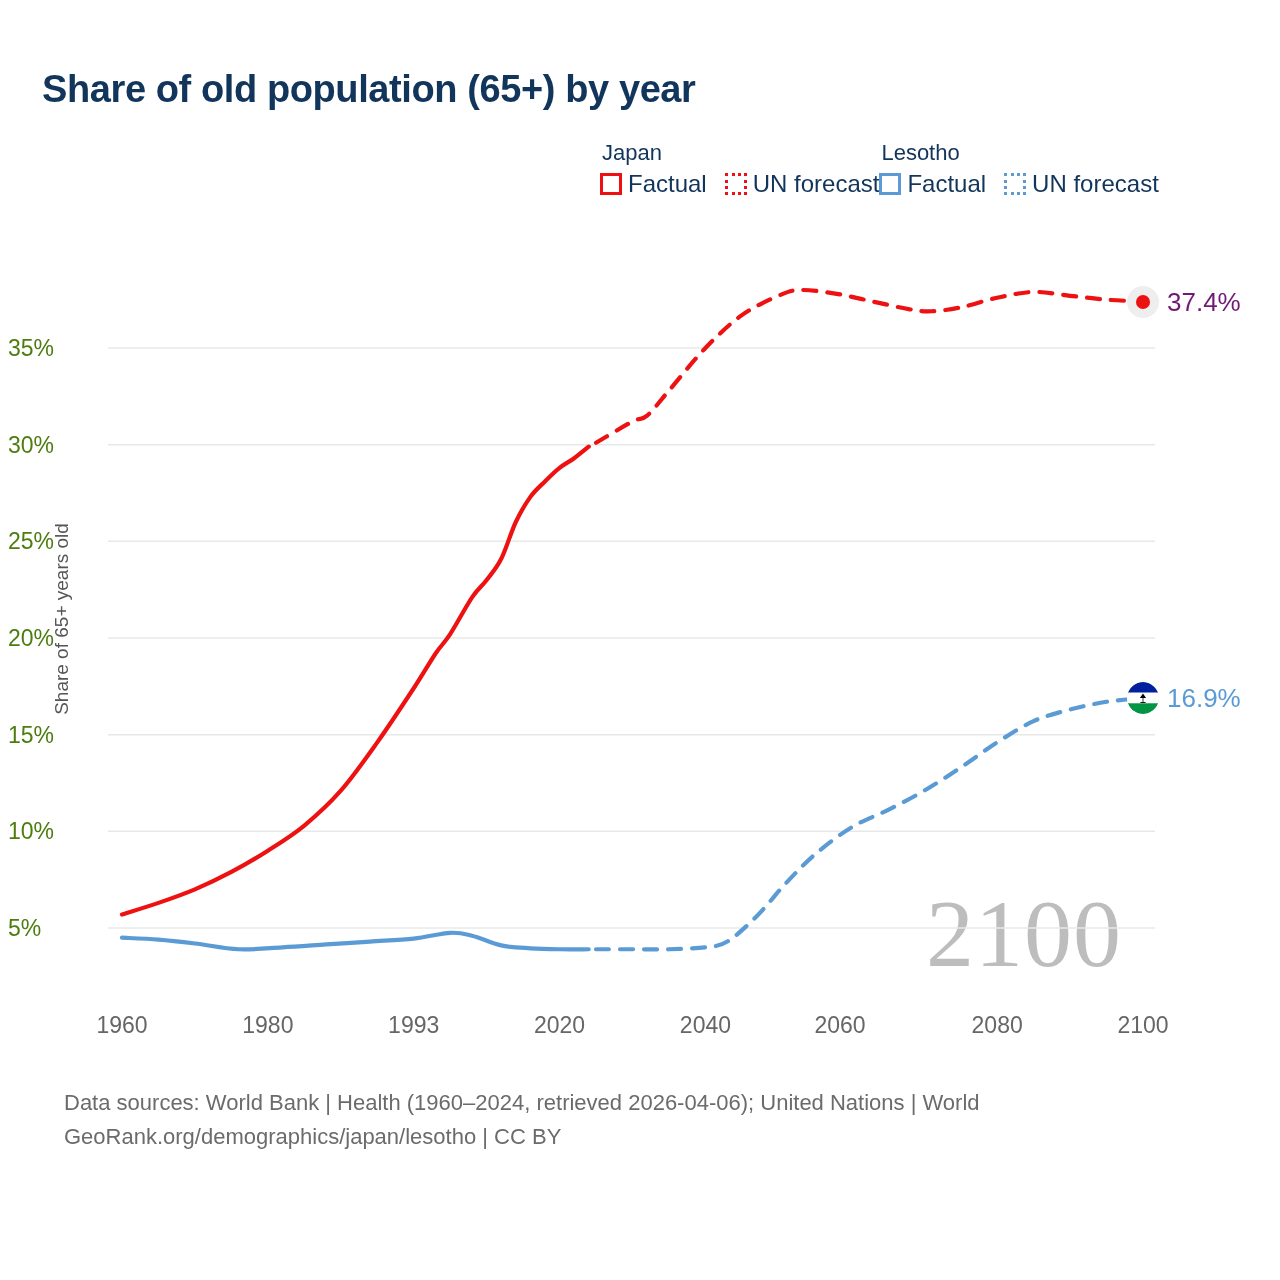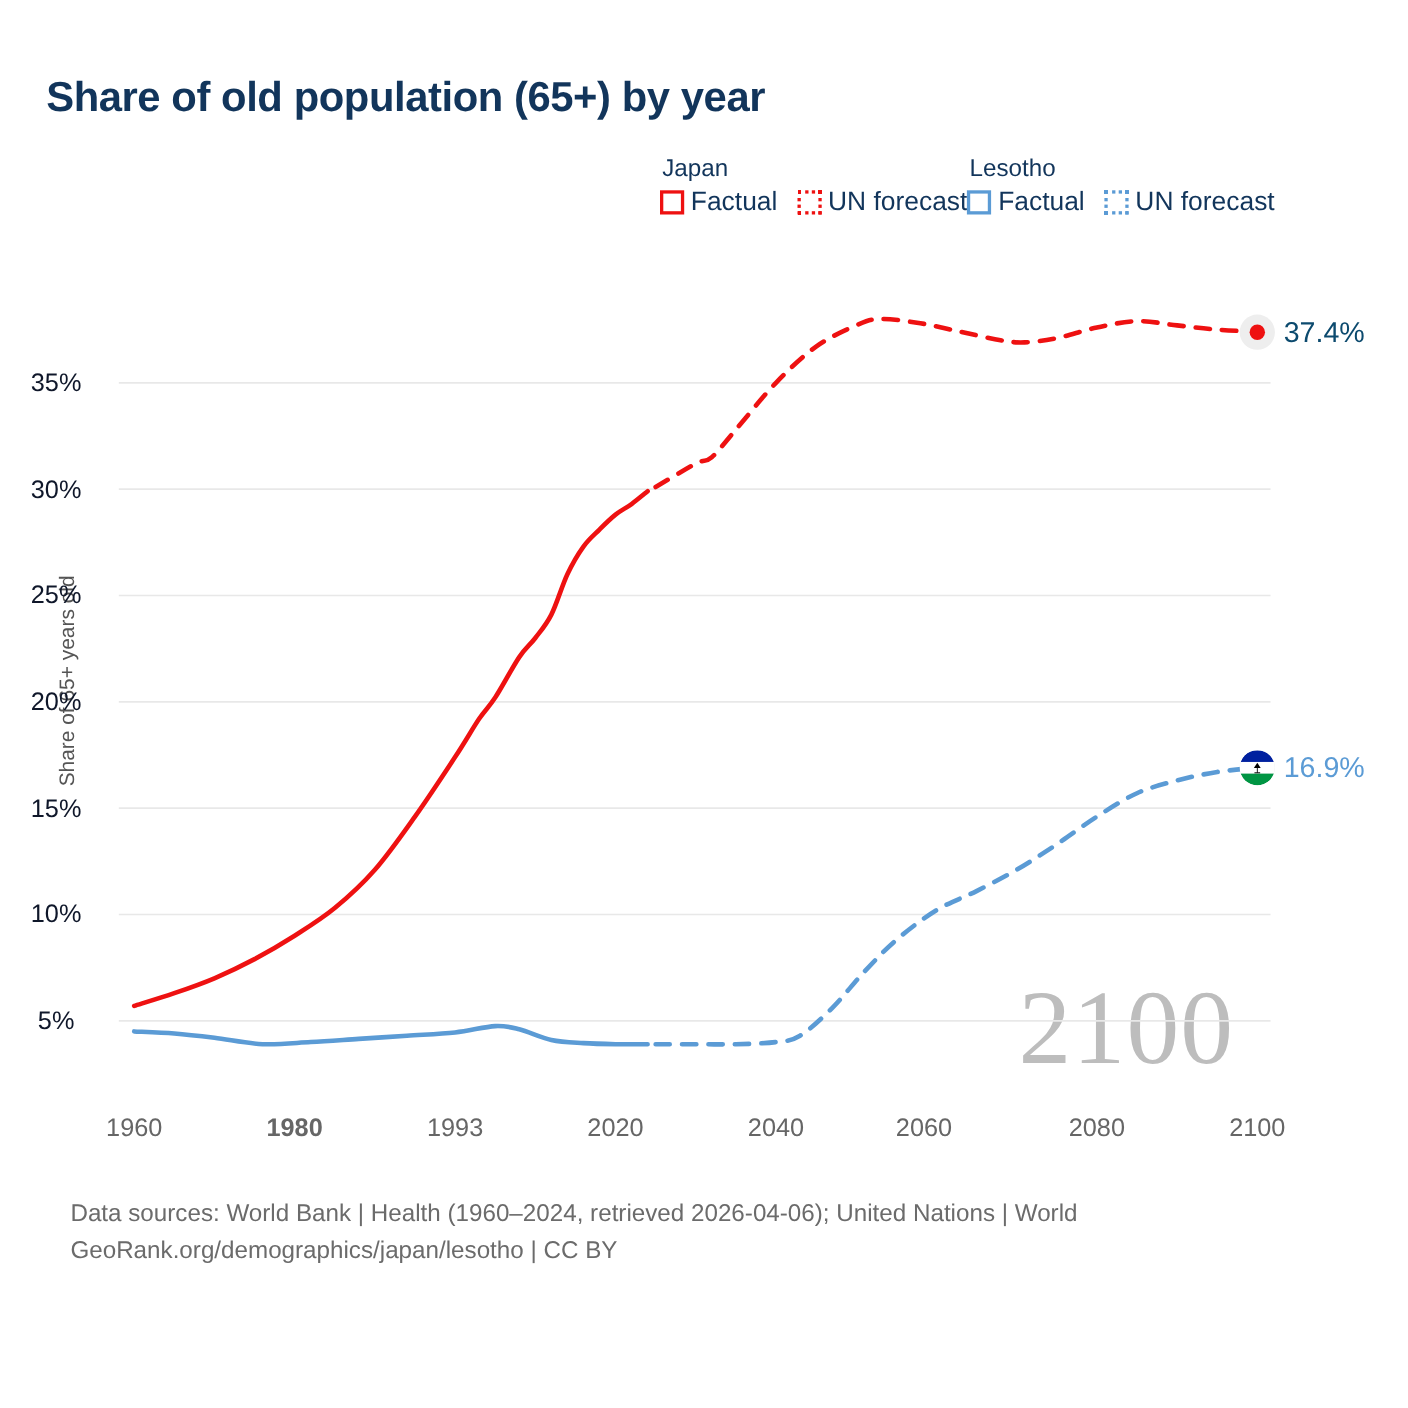--- a/index.html
+++ b/index.html
@@ -93,23 +93,23 @@
     transform: rotate(-90deg);
     transform-origin: center center;
     font-size: 19px;
     color: #555555;
     white-space: nowrap;
   }
 
   .tick-label-y {
     position: absolute;
     width: 86px;
-    text-align: center;
+    text-align: left;
     font-size: 23px;
-    color: #0f172a;
+    color: #4d7c0f;
     transform: translateY(-50%);
   }
   .tick-label-x {
     position: absolute;
     font-size: 23px;
     color: #666666;
     transform: translateX(-50%);
     top: 1012px;
   }
 
@@ -143,21 +143,21 @@
     height: 14px;
     border-radius: 50%;
     background: #ee1111;
   }
   .end-value {
     position: absolute;
     font-size: 26px;
     transform: translateY(-50%);
     white-space: nowrap;
   }
-  #jp-value { color: #0c4a6e; }
+  #jp-value { color: #701a75; }
   #ls-value { color: #5b9bd5; }
 
   
   #footer {
     position: absolute;
     left: 40px;
     top: 1086px;
     width: 1130px;
     font-size: 22px;
     line-height: 34px;
@@ -228,21 +228,21 @@
     <div class="tick-label-y" style="left: 8px; top: 928px;">5%</div>
     <div class="tick-label-y" style="left: 8px; top: 831.333px;">10%</div>
     <div class="tick-label-y" style="left: 8px; top: 734.667px;">15%</div>
     <div class="tick-label-y" style="left: 8px; top: 638px;">20%</div>
     <div class="tick-label-y" style="left: 8px; top: 541.333px;">25%</div>
     <div class="tick-label-y" style="left: 8px; top: 444.667px;">30%</div>
     <div class="tick-label-y" style="left: 8px; top: 348px;">35%</div>
   </div>
 <div id="x-tick-labels">
     <div class="tick-label-x" style="left: 122px;">1960</div>
-    <div class="tick-label-x" style="left: 267.857px; font-weight: bold;">1980</div>
+    <div class="tick-label-x" style="left: 267.857px;">1980</div>
     <div class="tick-label-x" style="left: 413.714px;">1993</div>
     <div class="tick-label-x" style="left: 559.571px;">2020</div>
     <div class="tick-label-x" style="left: 705.429px;">2040</div>
     <div class="tick-label-x" style="left: 840px;">2060</div>
     <div class="tick-label-x" style="left: 997.143px;">2080</div>
     <div class="tick-label-x" style="left: 1143px;">2100</div>
   </div>
 
 <div class="end-marker" id="jp-marker" style="left: 1143px; top: 301.6px;">
   <span id="jp-dot"></span>

